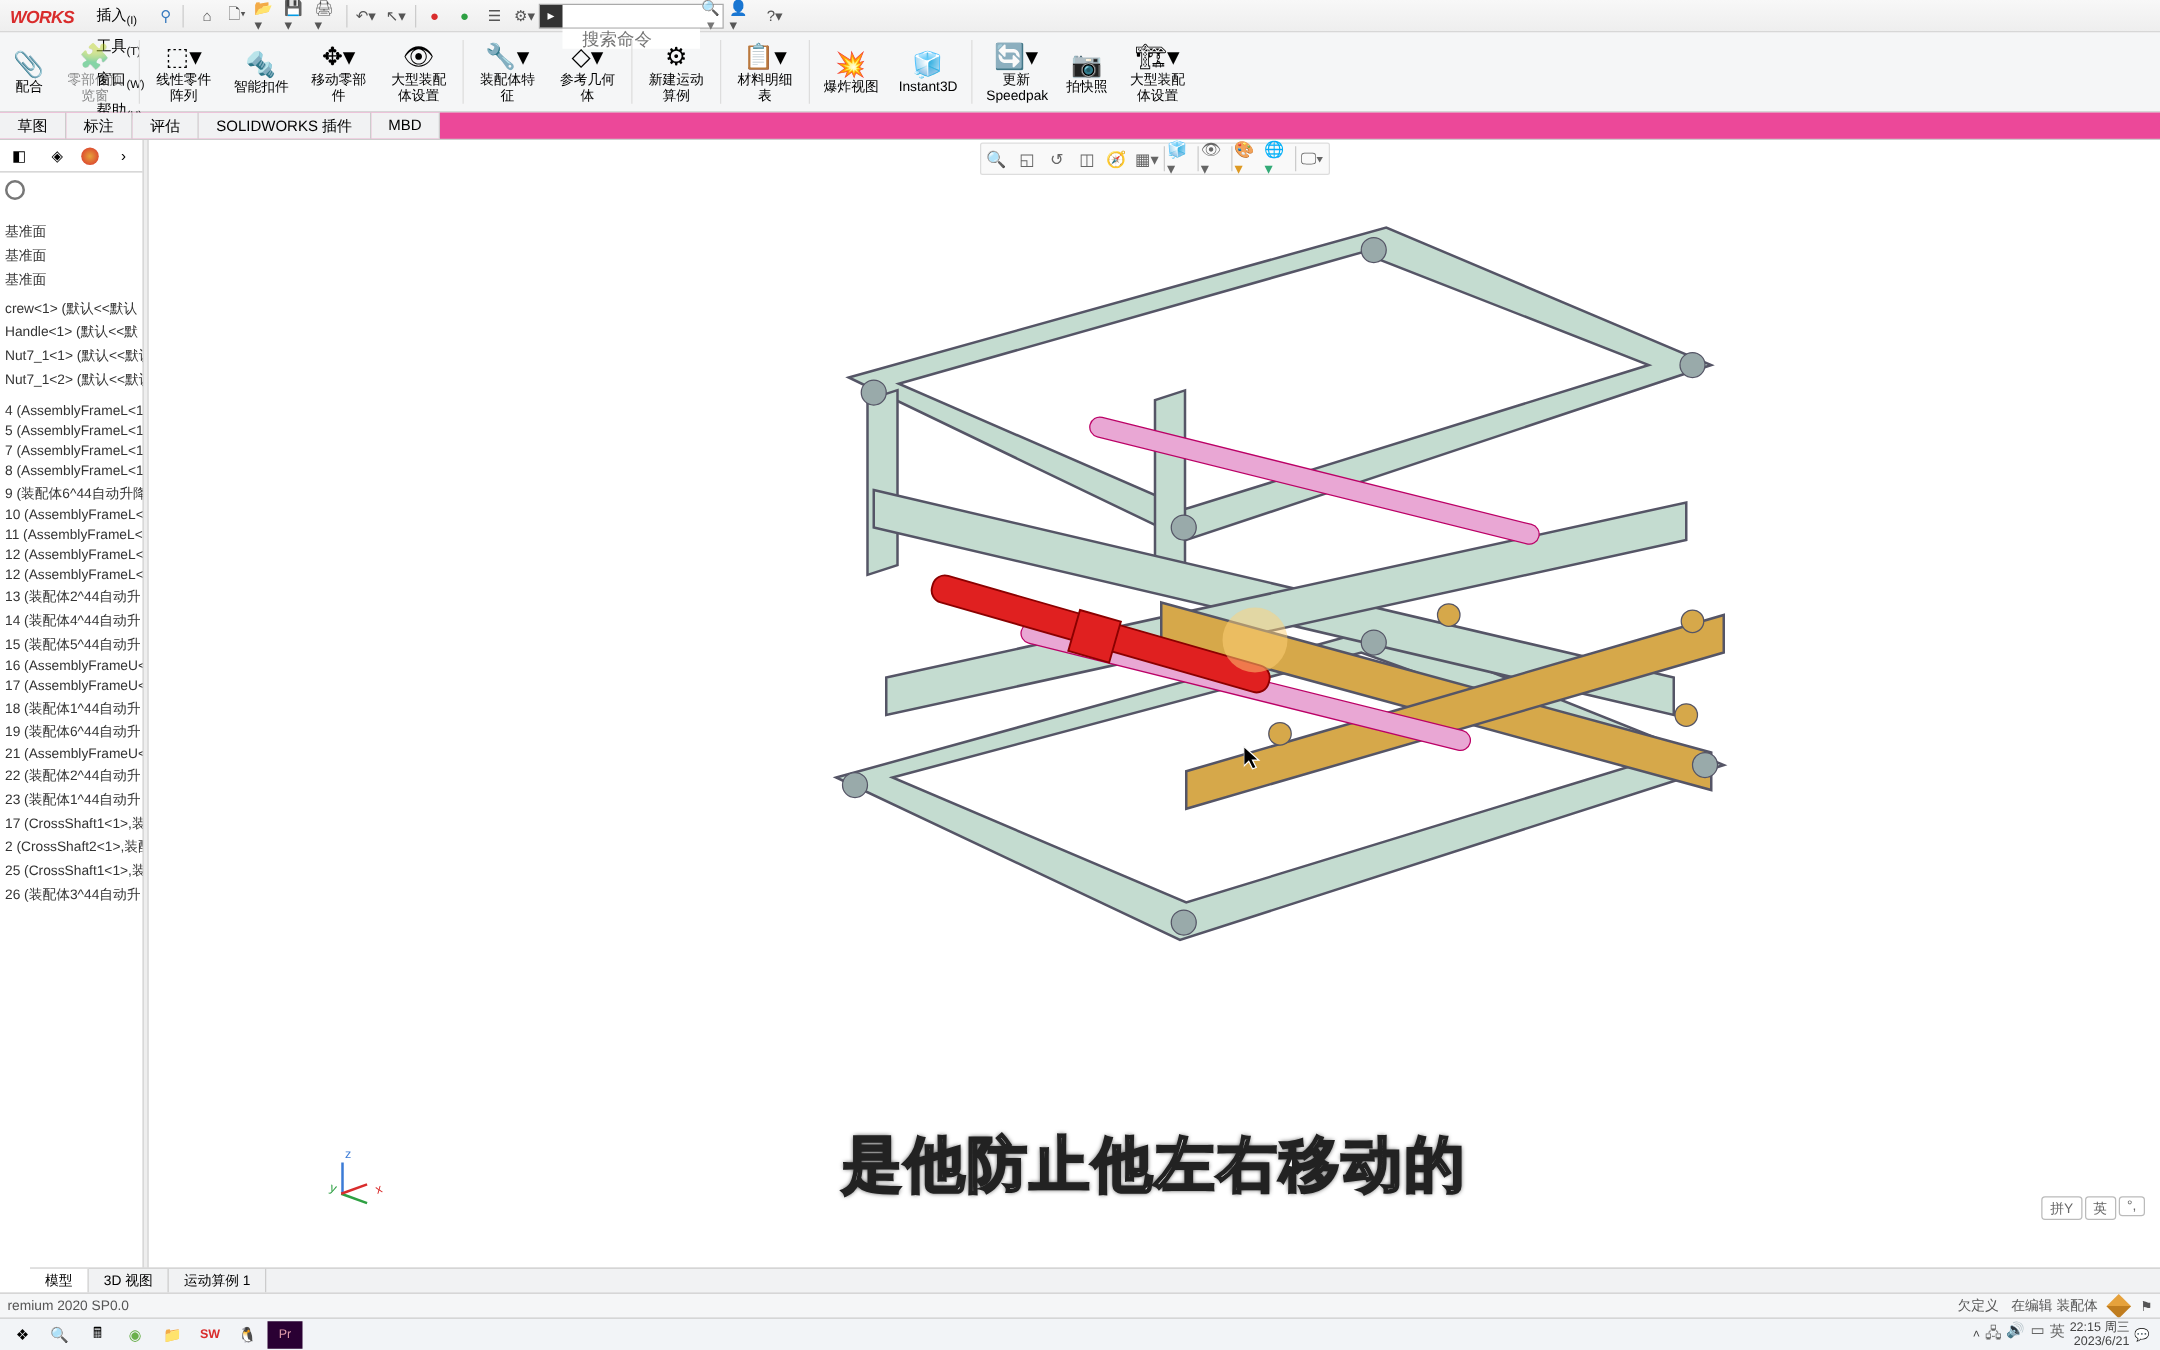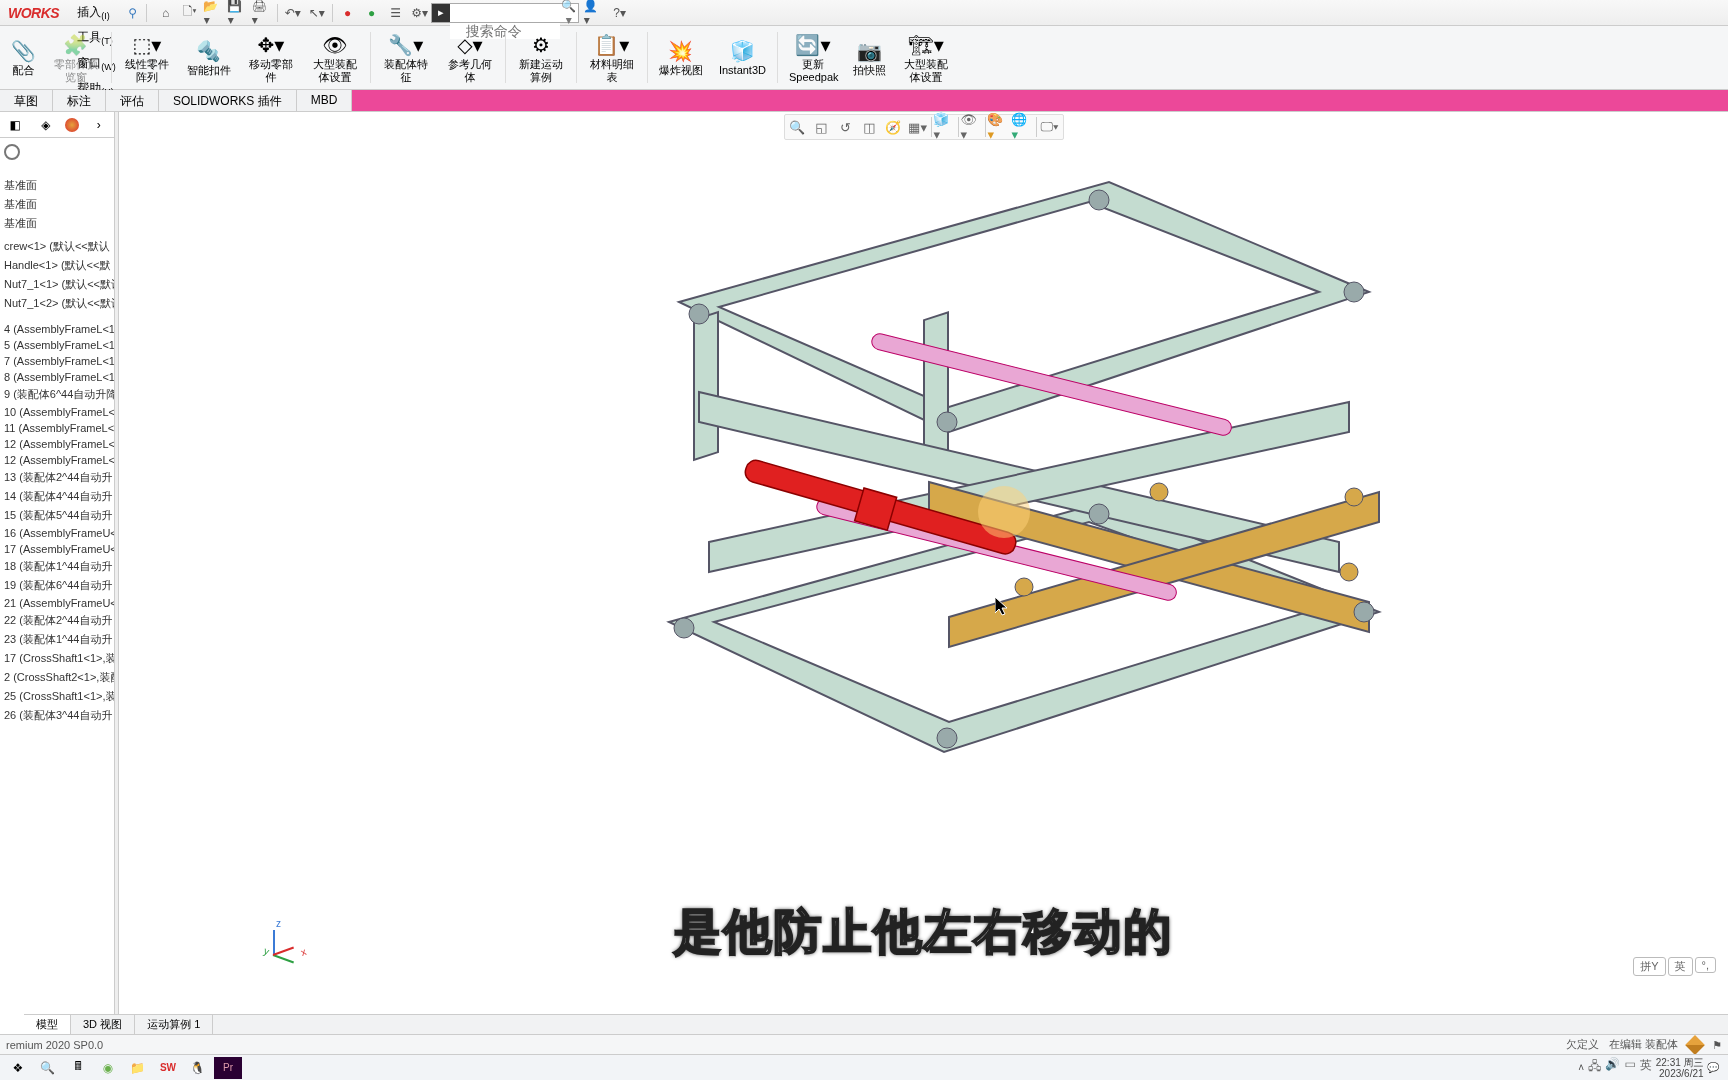--- a/index.html
+++ b/index.html
@@ -372,18 +372,18 @@
   <span class="task-ico" style="background:#2a0033;color:#d9a;font-size:10px;font-weight:normal;padding:2px">Pr</span>
   <div class="tray">
     <span>˄</span>
     <div class="tray-icons">
       <span>🖧</span>
       <span>🔊</span>
       <span>▭</span>
       <span>英</span>
     </div>
     <div class="clock">
-      <div>22:31 周三</div>
+      <div>22:15 周三</div>
         <div>2023/6/21</div>
     </div>
     <span>💬</span>
   </div>
 </div>
 
 </body></html>

